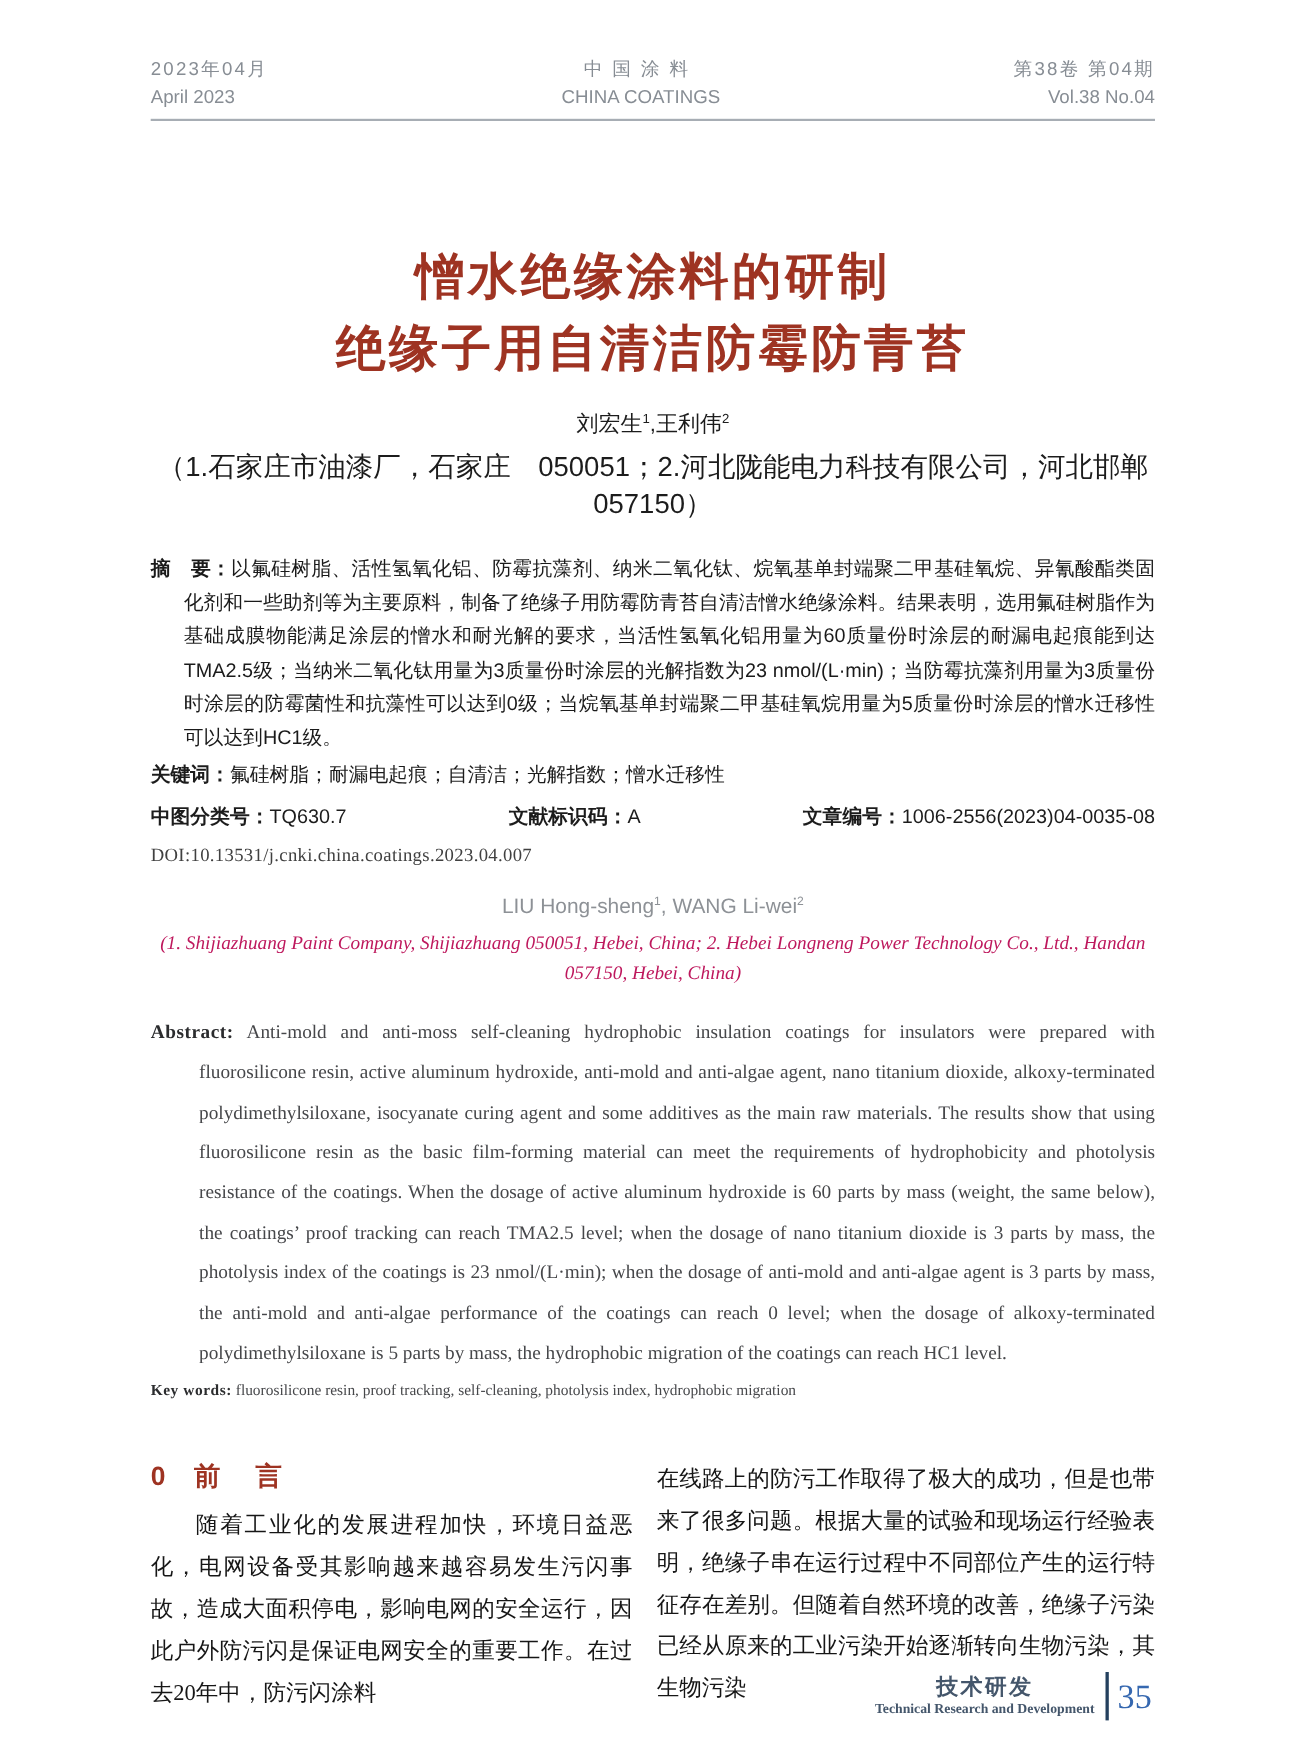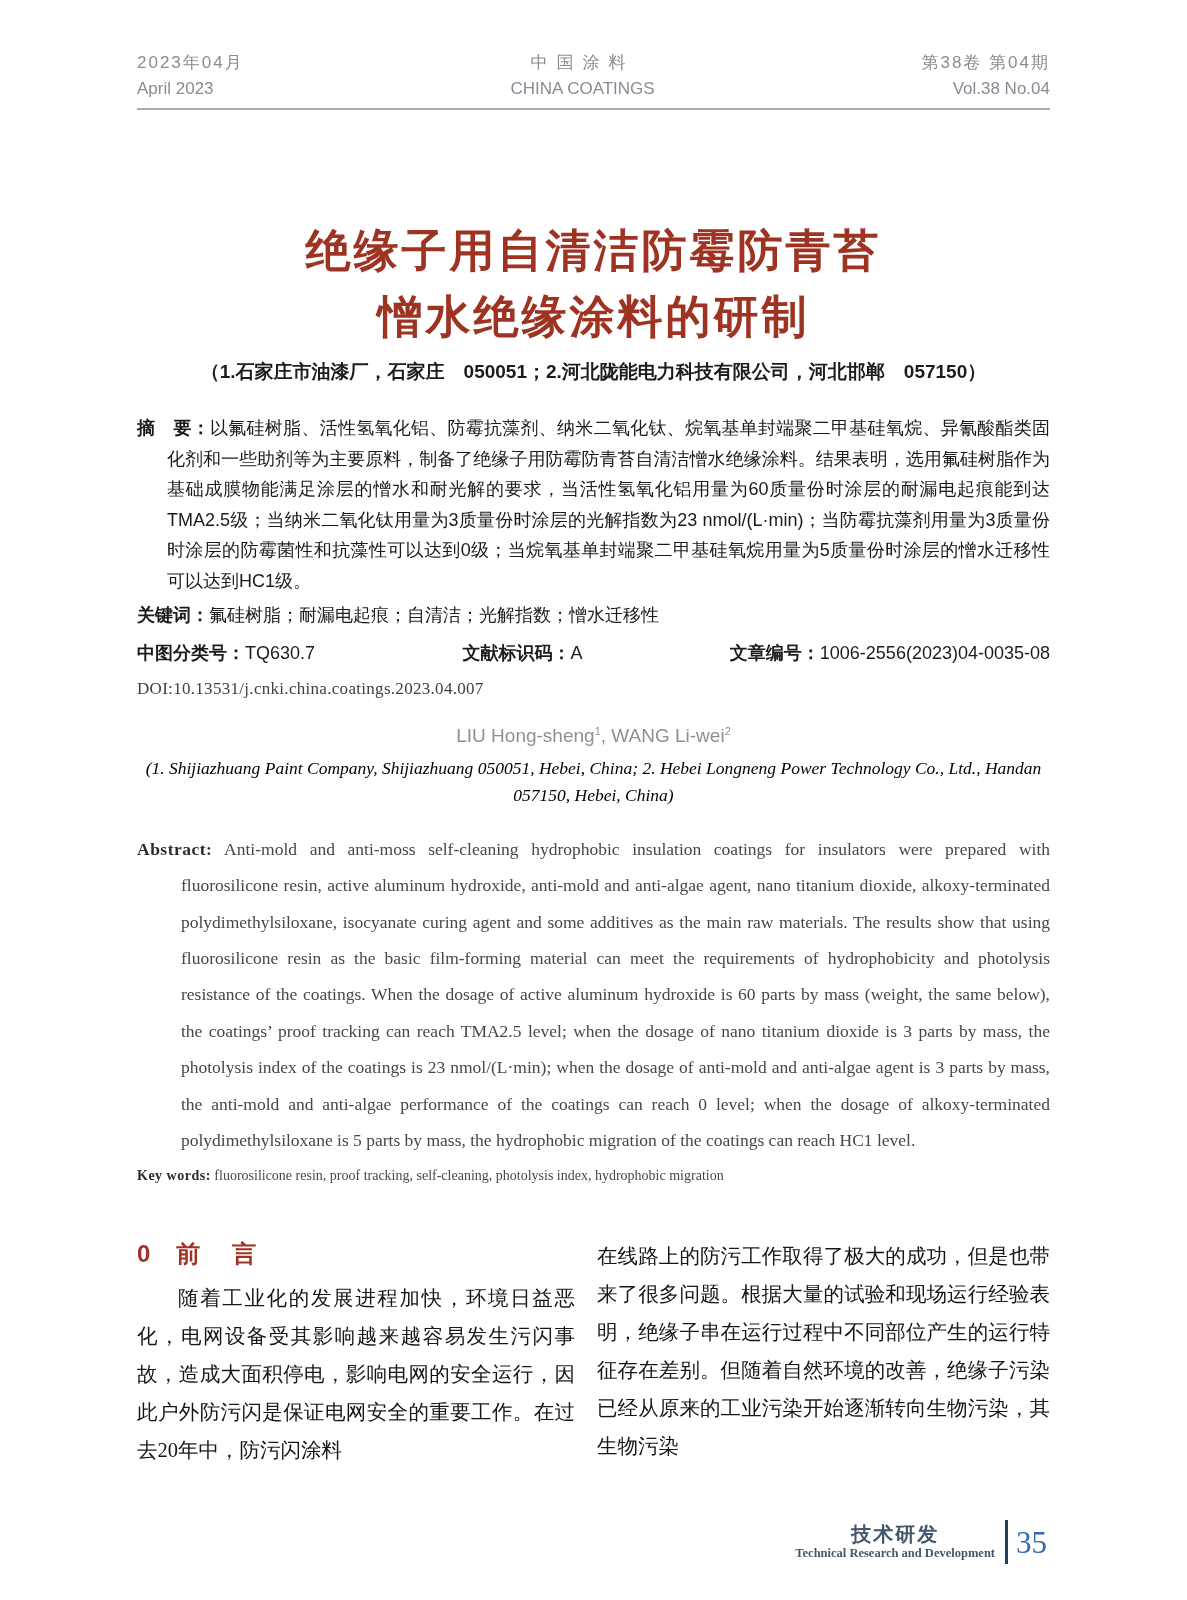--- a/index.html
+++ b/index.html
@@ -24,42 +24,42 @@
   .jheader .cn.spread { letter-spacing: 9px; }
   .header-rule { border: none; border-top: 2px solid #a7adb4; margin-top: 6px; }
 
   
   .title-cn { margin-top: 108px; text-align: center; color: var(--accent-red, #a0341f);
     font-family: "Liberation Sans", "DejaVu Sans", sans-serif; font-weight: bold;
     font-size: 45px; line-height: 66px; letter-spacing: 3px; }
   .authors-cn { margin-top: 22px; text-align: center; font-size: 20px;
     font-family: "Liberation Sans", "DejaVu Sans", sans-serif; }
   .authors-cn sup { font-size: 12px; }
-  .affil-cn { margin-top: 9px; text-align: center; font-size: 19px; font-weight: 700;
+  .affil-cn { margin-top: 9px; text-align: center; font-size: 25px; font-weight: 400;
     font-family: "Liberation Sans", "DejaVu Sans", sans-serif; }
 
   
   .abstract-cn { margin-top: 28px; font-family: "Liberation Sans", "DejaVu Sans", sans-serif;
     font-size: 18px; line-height: 30.5px; text-align: justify; color: #1a1a1a;
     padding-left: 30px; text-indent: -30px; font-weight: 500; }
   .abstract-cn .lbl, .kw-cn .lbl { font-weight: bold; }
   .kw-cn { margin-top: 4px; font-family: "Liberation Sans", "DejaVu Sans", sans-serif;
     font-size: 18px; line-height: 30.5px; font-weight: 500; }
   .meta-row { margin-top: 10px; display: flex; justify-content: space-between;
     font-family: "Liberation Sans", "DejaVu Sans", sans-serif; font-size: 18px; font-weight: 500; }
   .meta-row .lbl { font-weight: bold; }
   .doi-line { margin-top: 14px; font-size: 17px; color: #404040; letter-spacing: 0.3px; }
 
   
   .title-en { margin-top: 64px; text-align: center; color: var(--accent-red, #a0341f);
     font-weight: bold; font-size: 31px; line-height: 47px; }
   .authors-en { margin-top: 26px; text-align: center; color: #8d9196;
     font-family: "Liberation Sans", "DejaVu Sans", sans-serif; font-size: 19px; }
   .authors-en sup { font-size: 11px; }
-  .affil-en { margin-top: 8px; text-align: center; color: #000000; font-style: italic;
+  .affil-en { margin-top: 8px; text-align: center; color: #be185d; font-style: italic;
     font-size: 17.5px; line-height: 27px; }
   .abstract-en { margin-top: 22px; font-size: 17.5px; line-height: 36.4px; text-align: justify;
     color: #46474a; padding-left: 44px; text-indent: -44px; }
   .abstract-en .lbl, .kw-en .lbl { font-weight: bold; color: #2b2c2e; letter-spacing: 0.5px; }
   .kw-en { margin-top: 0px; font-size: 14px; line-height: 36.4px; color: #46474a; }
 
   
   .columns { margin-top: 42px; display: flex; gap: 22px; }
   .col-left { width: 438px; }
   .col-right { width: 453px; }
@@ -94,24 +94,25 @@
       <div class="en">CHINA COATINGS</div>
     </div>
     <div class="col right">
       <div class="cn">第38卷 第04期</div>
       <div class="en">Vol.38 No.04</div>
     </div>
   </div>
   <hr class="header-rule">
 
   <div class="title-cn">
+    <div>憎水绝缘涂料的研制</div>
     <div>绝缘子用自清洁防霉防青苔</div>
-    <div>憎水绝缘涂料的研制</div>
   </div>
 
+  <div class="authors-cn"><span>刘宏生</span><sup>1</sup><span>,</span><span>王利伟</span><sup>2</sup></div>
   <div class="affil-cn">（1.石家庄市油漆厂，石家庄　050051；2.河北陇能电力科技有限公司，河北邯郸　057150）</div>
 
   <p class="abstract-cn"><span class="lbl">摘　要：</span><span>以氟硅树脂、活性氢氧化铝、防霉抗藻剂、纳米二氧化钛、烷氧基单封端聚二甲基硅氧烷、异氰酸酯类固化剂和一些助剂等为主要原料，制备了绝缘子用防霉防青苔自清洁憎水绝缘涂料。结果表明，选用氟硅树脂作为基础成膜物能满足涂层的憎水和耐光解的要求，当活性氢氧化铝用量为60质量份时涂层的耐漏电起痕能到达TMA2.5级；当纳米二氧化钛用量为3质量份时涂层的光解指数为23 nmol/(L·min)；当防霉抗藻剂用量为3质量份时涂层的防霉菌性和抗藻性可以达到0级；当烷氧基单封端聚二甲基硅氧烷用量为5质量份时涂层的憎水迁移性可以达到HC1级。</span></p>
 
   <p class="kw-cn"><span class="lbl">关键词：</span><span>氟硅树脂；耐漏电起痕；自清洁；光解指数；憎水迁移性</span></p>
 
   <div class="meta-row">
     <span><span class="lbl">中图分类号：</span><span>TQ630.7</span></span>
     <span><span class="lbl">文献标识码：</span><span>A</span></span>
     <span><span class="lbl">文章编号：</span><span>1006-2556(2023)04-0035-08</span></span>

